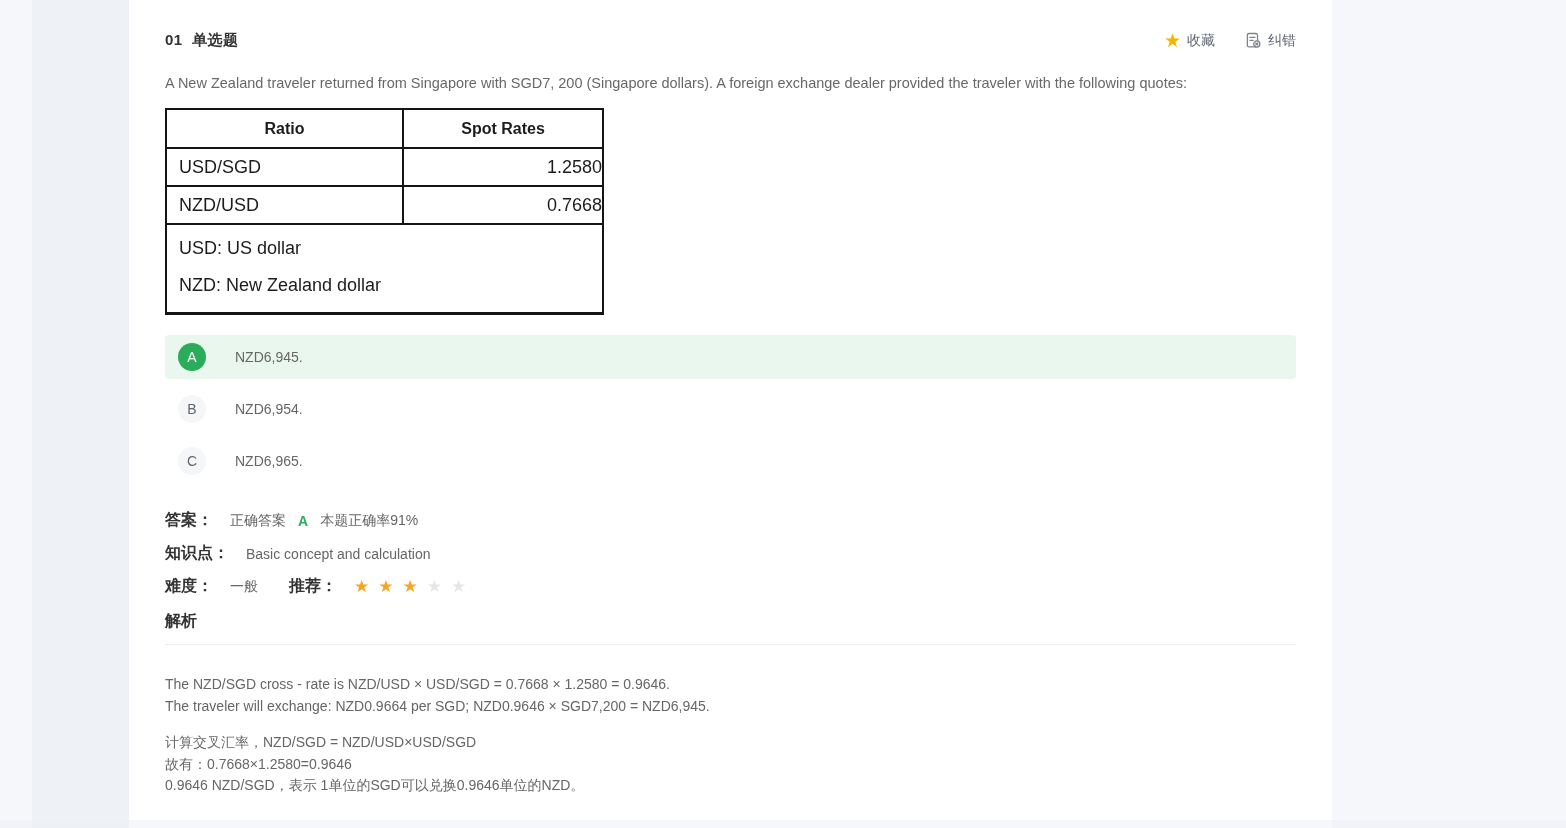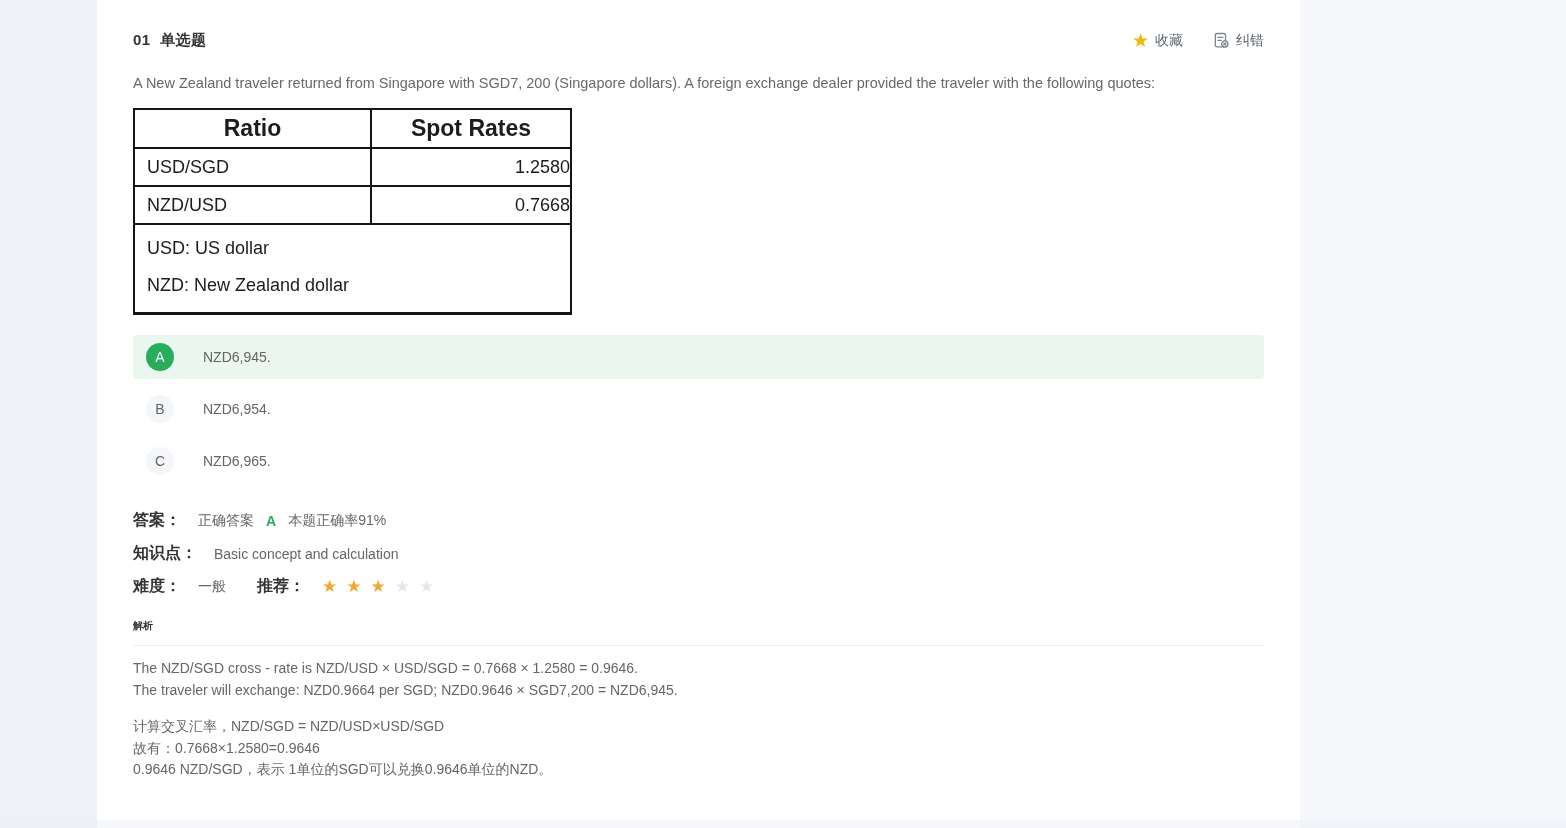--- a/index.html
+++ b/index.html
@@ -2,21 +2,21 @@
 <html><head>
 <meta charset="utf-8">
 <style>
   * { box-sizing: border-box; margin: 0; padding: 0; }
   html, body { width: 1566px; height: 828px; }
   body {
     font-family: "Liberation Sans", "DejaVu Sans", sans-serif;
     background: #f5f7fa;
     overflow: hidden;
   }
-  .layout { display: flex; width: 1566px; height: 828px; position: relative; }
+  .layout { display: flex; width: 1566px; height: 828px; position: relative; padding-left: 32px; }
   .left-gutter { width: 97px; background: #eef1f5; flex: none; }
   .card { width: 1203px; flex: none; background: #ffffff; position: relative; }
   .right-gutter { flex: 1; background: #f5f7fa; }
   .bottom-strip {
     position: absolute; left: 0; right: 0; bottom: 0; height: 8px;
     background: rgba(236, 240, 246, 0.55); pointer-events: none;
   }
   .card-inner { padding: 0 36px; }
 
   
@@ -26,21 +26,21 @@
   .toolbar { display: flex; align-items: center; gap: 30px; }
   .tool-btn { display: flex; align-items: center; gap: 6px; font-size: 14px; color: #5f6672; cursor: pointer; }
   .fav-star { font-size: 19px; line-height: 1; color: #f7b500; }
 
   
   .stem { margin-top: 23px; font-size: 14.5px; color: #686868; line-height: 20px; }
 
   
   .rates-table { margin-top: 15px; border-collapse: collapse; color: #1c1c1c; background: #fff; }
   .rates-table th, .rates-table td { border: 2px solid #151515; }
-  .rates-table th { width: 237px; height: 39px; font-size: 23px; font-weight: 600; text-align: center; }
+  .rates-table th { width: 237px; height: 39px; font-size: 16px; font-weight: 600; text-align: center; }
   .rates-table th + th { width: 200px; }
   .rates-table td.ratio-cell { height: 38px; padding-left: 12px; font-size: 18px; border-radius: 11px; }
   .rates-table td.rate-cell { text-align: right; font-size: 18px; }
   .rates-table td.footnote-cell { padding: 5px 12px 8px 12px; font-size: 18px; border-bottom-width: 3px; }
   .rates-table td.footnote-cell div { line-height: 37px; }
 
   
   .prompt { margin-top: 19px; font-size: 14.5px; color: #686868; }
 
   
@@ -62,23 +62,23 @@
   .meta { margin-top: 29px; }
   .meta-row { display: flex; align-items: center; margin-bottom: 16px; font-size: 14px; color: #666; height: 17px; }
   .meta-label { font-size: 16px; font-weight: bold; color: #333; margin-right: 17px; }
   .answer-letter { color: #29ad5a; font-weight: bold; margin: 0 12px; }
   .difficulty-value { margin-right: 31px; }
   .stars { display: flex; align-items: center; gap: 9px; font-size: 17px; line-height: 1; }
   .star.filled { color: #f5a623; }
   .star.empty { color: #e4e7ea; }
 
   
-  .analysis-title { margin-top: 24px; font-size: 10px; font-weight: bold; color: #333; }
+  .analysis-title { margin-top: 16px; font-size: 16px; font-weight: bold; color: #333; }
   .analysis-divider { margin-top: 12px; border-bottom: 1px solid #ebeef1; }
-  .analysis-en { margin-top: 12px; }
+  .analysis-en { margin-top: 29px; }
   .analysis-en p, .analysis-zh p { font-size: 14px; color: #666; line-height: 21.5px; }
   .analysis-zh { margin-top: 15px; }
 </style>
 </head>
 <body>
 
 <div class="layout">
   <div class="left-gutter"></div>
 
   <div class="card">

